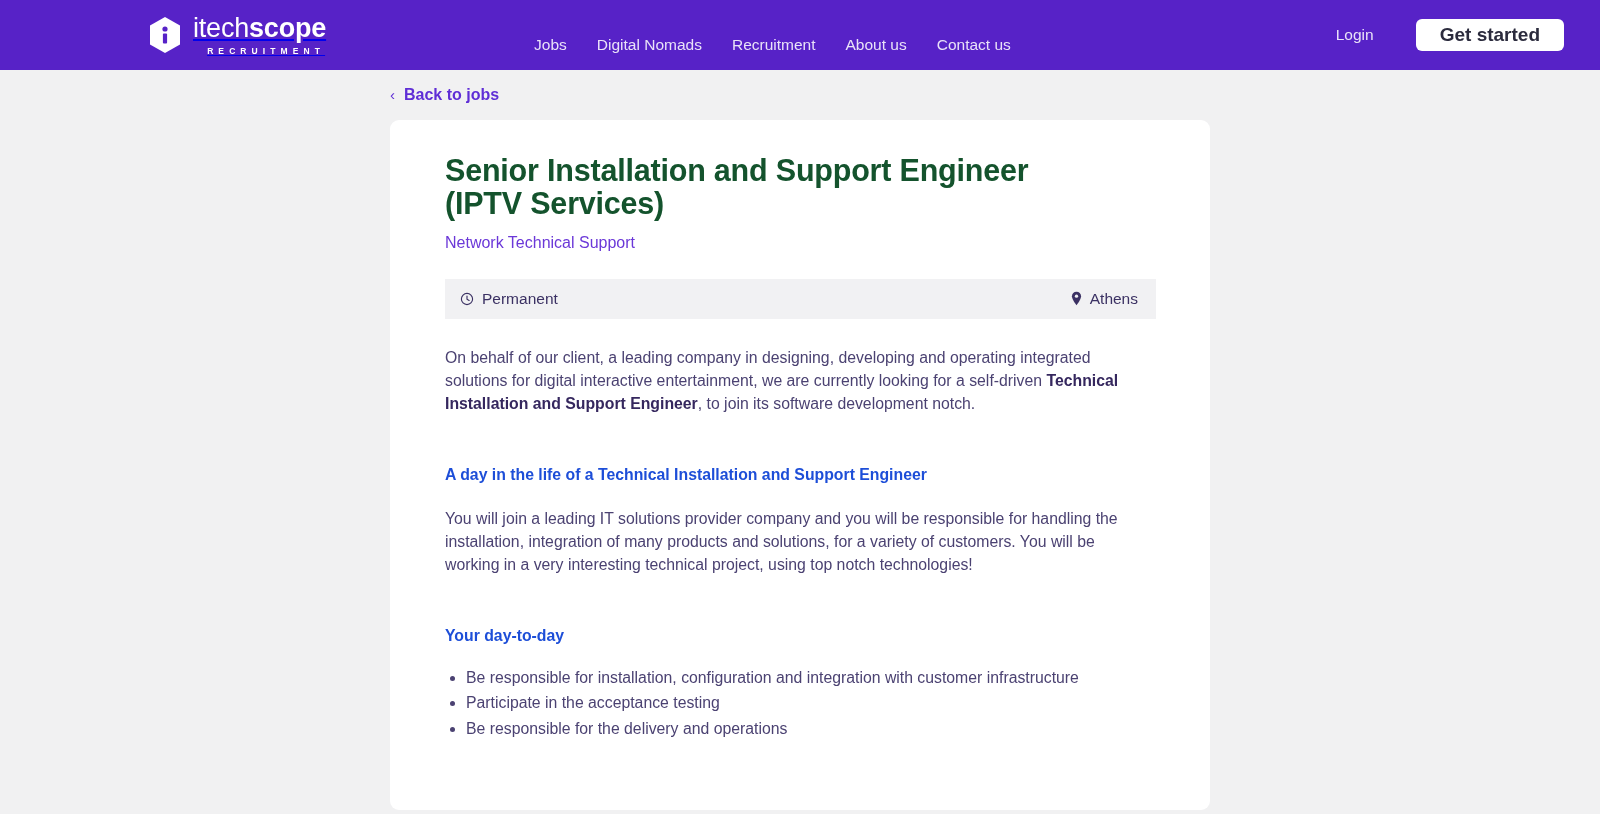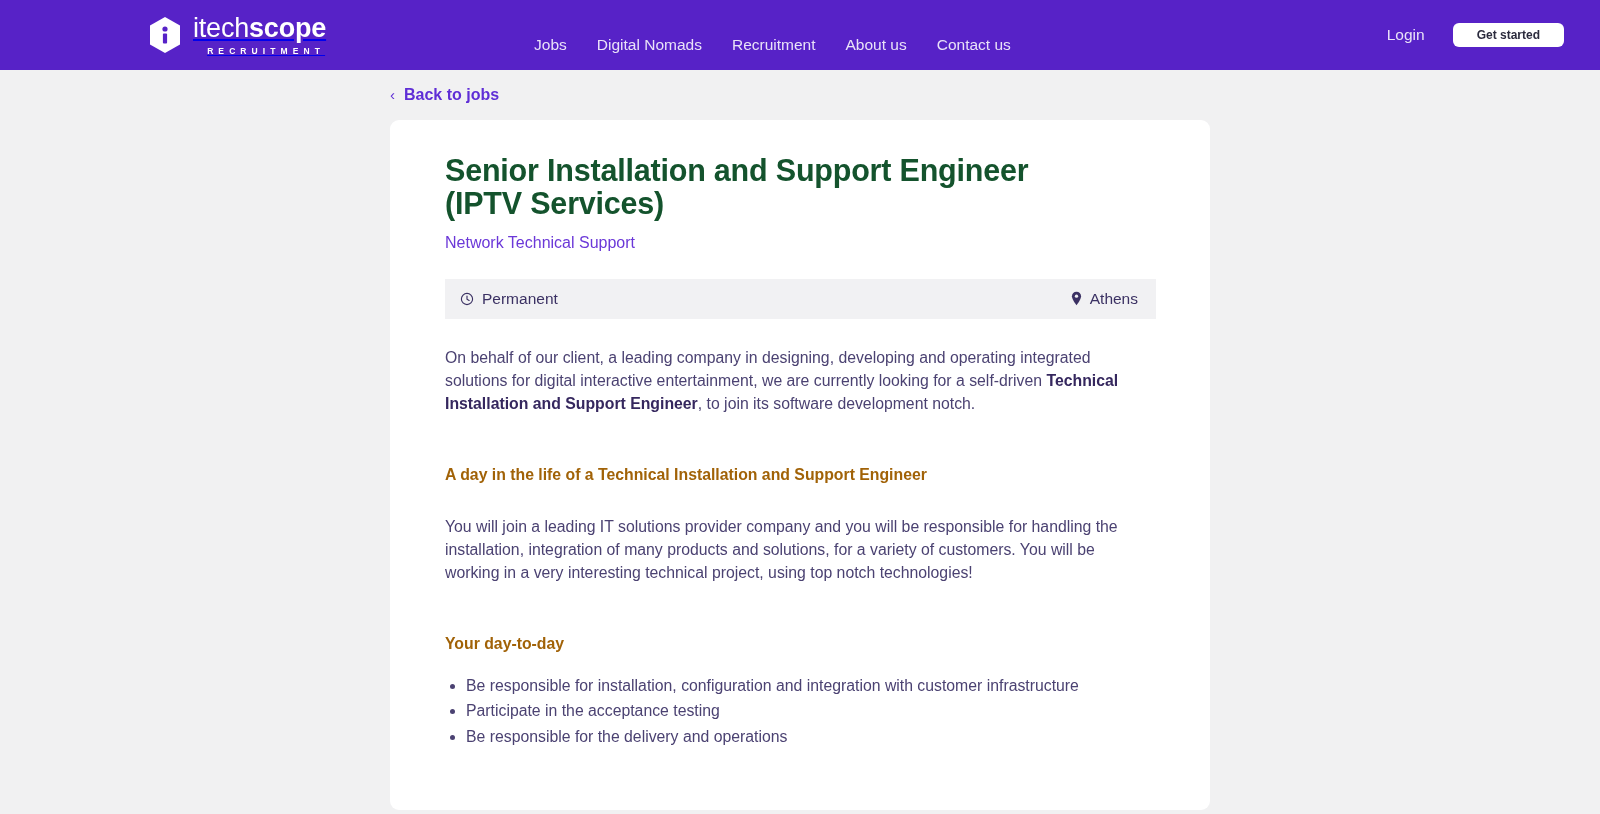--- a/index.html
+++ b/index.html
@@ -68,27 +68,28 @@
     gap: 28px;
   }
   .login-link {
     color: #e9e2f8;
     font-size: 15.5px;
     text-decoration: none;
   }
   .get-started {
     background: #ffffff;
     color: #2b2b3d;
-    font-size: 12px;
+    font-size: 19px;
     font-weight: 700;
     border: none;
     border-radius: 6px;
     padding: 5px 24px;
     cursor: pointer;
     font-family: "Liberation Sans", sans-serif;
+    margin-left: 14px;
   }
 
   
   .back-row {
     width: 820px;
     margin: 0 auto;
     padding-top: 16px;
     padding-left: 0px;
   }
   .back-link {
@@ -191,24 +192,24 @@
   .para {
     font-size: 15.8px;
     line-height: 1.48;
     color: #4b4272;
     max-width: 700px;
   }
   .para b { color: #35275e; font-weight: 700; }
   .section-head {
     font-size: 15.8px;
     font-weight: 700;
-    color: #a16207;
+    color: #1d4ed8;
     margin-top: 50px;
   }
-  .section-head + .para { margin-top: 31px; }
+  .section-head + .para { margin-top: 23px; }
   .bullets {
     margin-top: 22px;
     padding-left: 21px;
     list-style: disc;
   }
   .bullets li {
     font-size: 15.8px;
     line-height: 1.42;
     color: #4b4272;
     margin-bottom: 3px;

